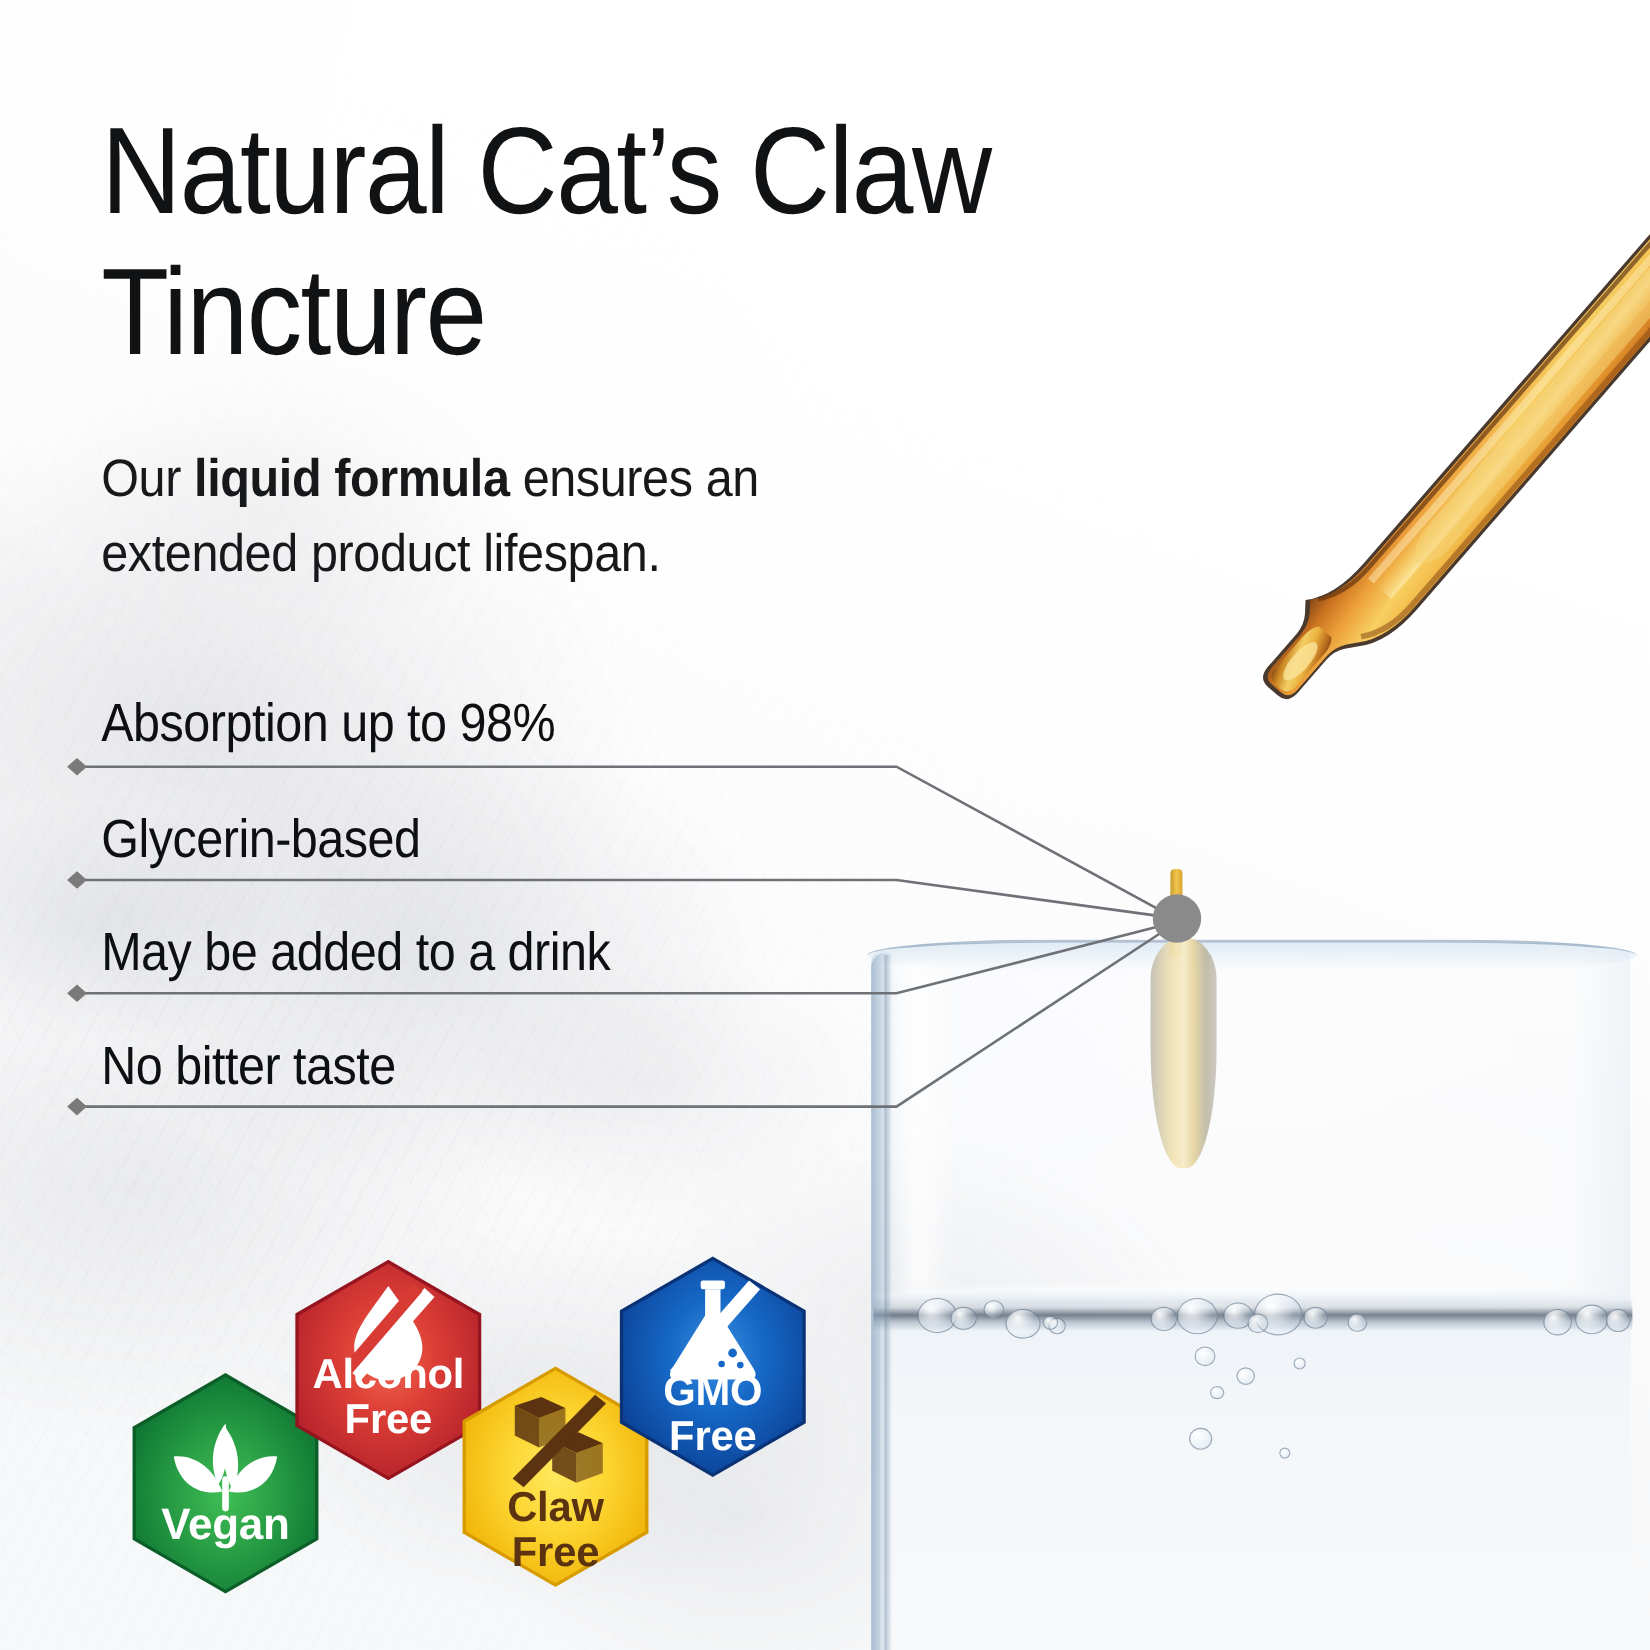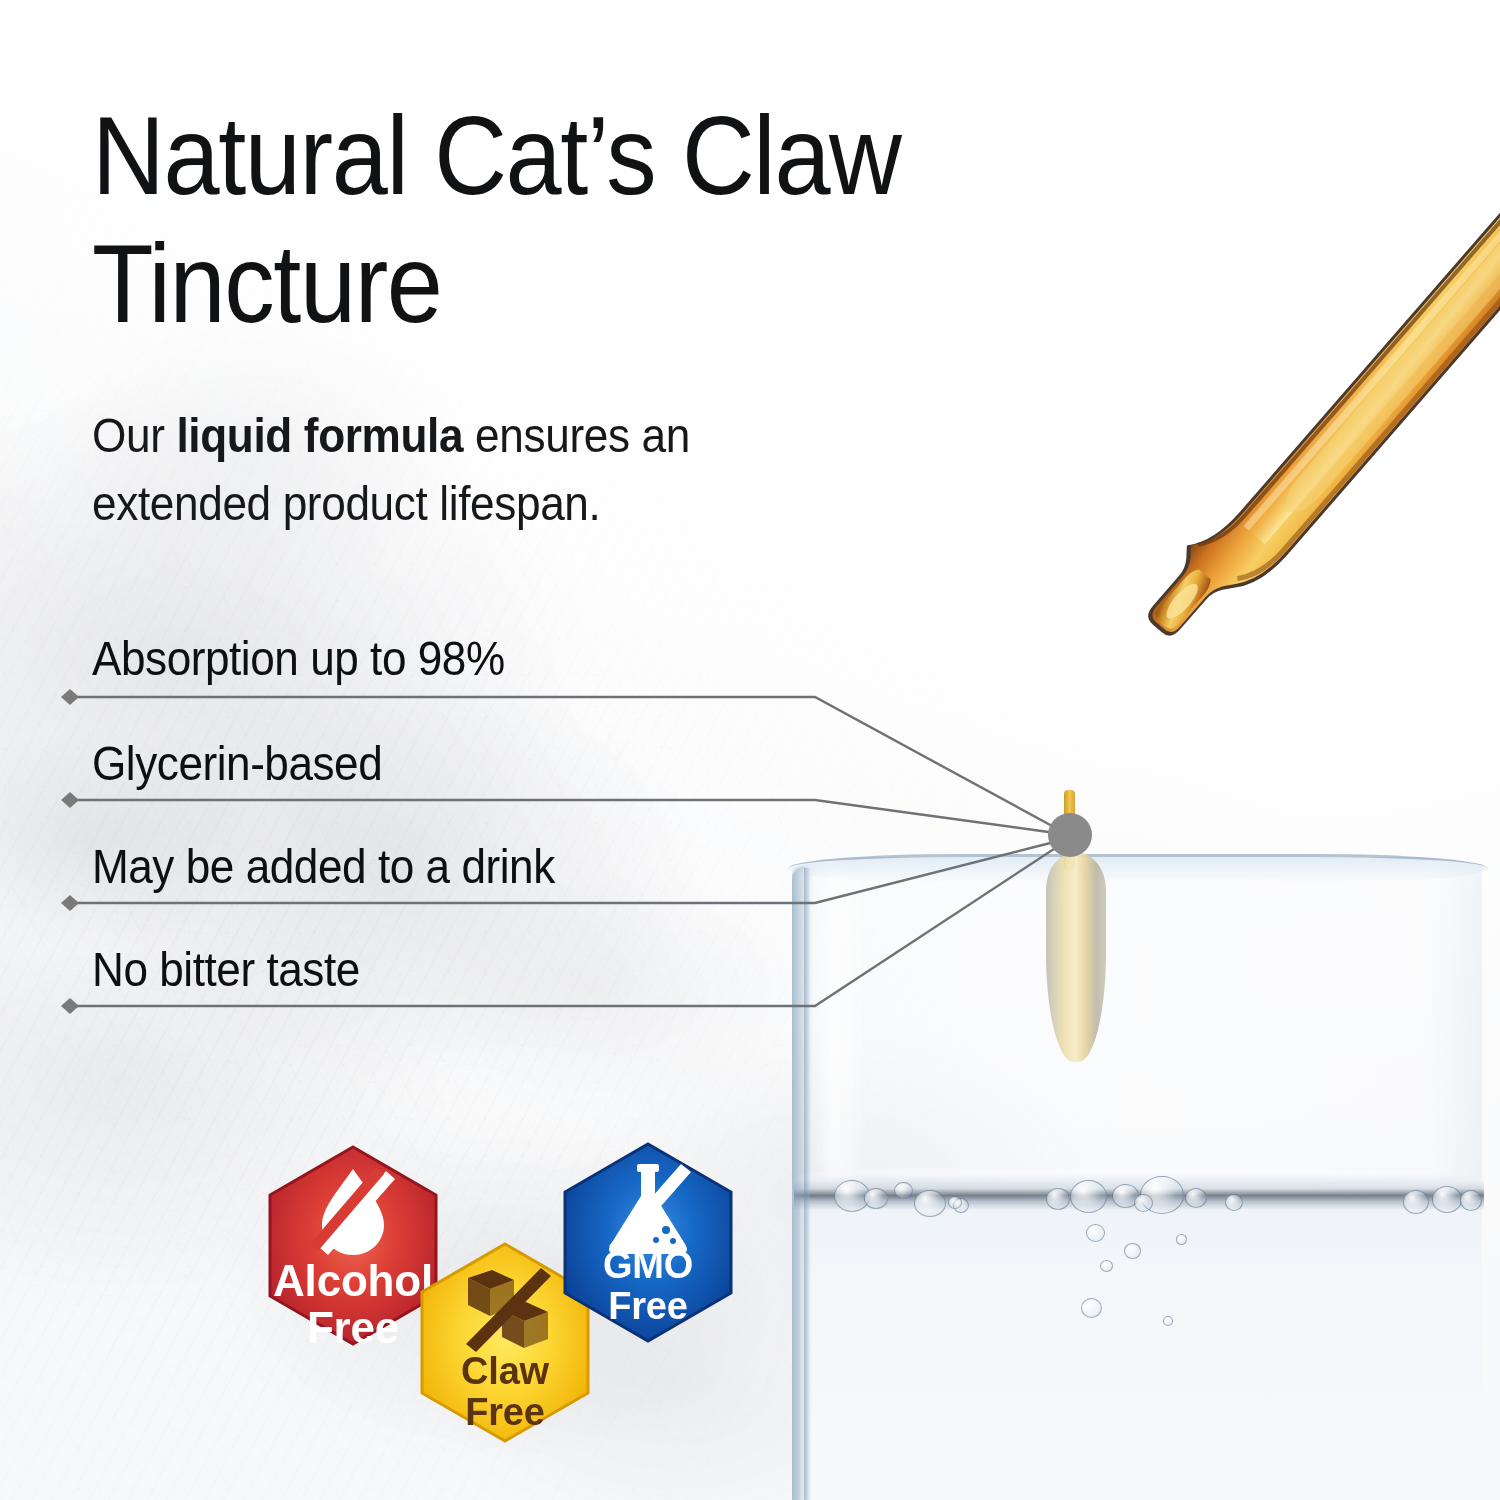--- a/index.html
+++ b/index.html
@@ -300,20 +300,42 @@
       <path d="M 70 689 L 79 697 L 70 705 L 61 697 Z"></path>
       <path d="M 70 792 L 79 800 L 70 808 L 61 800 Z"></path>
       <path d="M 70 895 L 79 903 L 70 911 L 61 903 Z"></path>
       <path d="M 70 998 L 79 1006 L 70 1014 L 61 1006 Z"></path>
     </g>
     <circle cx="1070" cy="835" r="22" fill="#8a8a8a"></circle>
   </svg>
 
   <div class="badges">
 
+    <div class="badge" style="left:110px;top:1246px;">
+      <svg class="hexwrap" viewBox="0 0 190 205">
+        <defs>
+          <radialGradient id="gVegan" cx="50%" cy="55%" r="62%">
+            <stop offset="0%" stop-color="#3fbe55"></stop>
+            <stop offset="42%" stop-color="#2aa046"></stop>
+            <stop offset="100%" stop-color="#0a6f30"></stop>
+          </radialGradient>
+        </defs>
+        <path d="M95 4 L178 52 L178 153 L95 201 L12 153 L12 52 Z" fill="url(#gVegan)" stroke="#0b5e28" stroke-width="3"></path>
+        <g fill="#ffffff">
+          <path d="M95 48 C83 64 80 84 88 104 C96 94 99 70 95 48 Z"></path>
+          <path d="M95 52 C107 68 110 88 102 108 C94 98 91 74 95 52 Z"></path>
+          <path d="M48 78 C66 76 84 88 92 110 C70 114 52 102 48 78 Z"></path>
+          <path d="M142 78 C124 76 106 88 98 110 C120 114 138 102 142 78 Z"></path>
+          <rect x="92" y="96" width="6" height="32" rx="3"></rect>
+        </g>
+      </svg>
+      <div class="badge-txt" style="top:120px;font-size:40px;color:#ffffff;">
+        <span class="l1">Vegan</span>
+      </div>
+    </div>
 
     <div class="badge" style="left:258px;top:1143px;">
       <svg class="hexwrap" viewBox="0 0 190 205">
         <defs>
           <radialGradient id="gAlc" cx="50%" cy="45%" r="62%">
             <stop offset="0%" stop-color="#ef6a52"></stop>
             <stop offset="40%" stop-color="#dd3f36"></stop>
             <stop offset="100%" stop-color="#b11f2a"></stop>
           </radialGradient>
         </defs>
@@ -321,21 +343,21 @@
         <g fill="#ffffff">
           <path d="M95 26 C78 50 64 66 64 82 C64 99 78 112 95 112 C112 112 126 99 126 82 C126 66 112 50 95 26 Z"></path>
           <path d="M128 28 L137 36 L70 112 L61 104 Z" fill="#ffffff"></path>
           <path d="M129 29 L136 35 L71 111 L64 105 Z" fill="#dd3f36" opacity="0"></path>
         </g>
         <path d="M121 26 L134 38 L66 115 L53 103 Z" fill="none"></path>
         <path d="M124 24 L136 36 L68 114 L56 102 Z" fill="#dd3f36" opacity="0"></path>
         <path d="M127 22 L139 34 L71 112 L59 100 Z" fill="none"></path>
         <path d="M118 24 L126 31 L60 108 L52 101 Z" fill="#d83b33"></path>
       </svg>
-      <div class="badge-txt" style="top:116px;font-size:44px;color:#ffffff;">
+      <div class="badge-txt" style="top:88px;font-size:38px;color:#ffffff;">
         <span class="l1">Alcohol</span>
         <span class="l2" style="margin-top:3px;">Free</span>
       </div>
     </div>
 
     <div class="badge" style="left:410px;top:1240px;">
       <svg class="hexwrap" viewBox="0 0 190 205">
         <defs>
           <radialGradient id="gSug" cx="50%" cy="48%" r="62%">
             <stop offset="0%" stop-color="#ffe95f"></stop>

